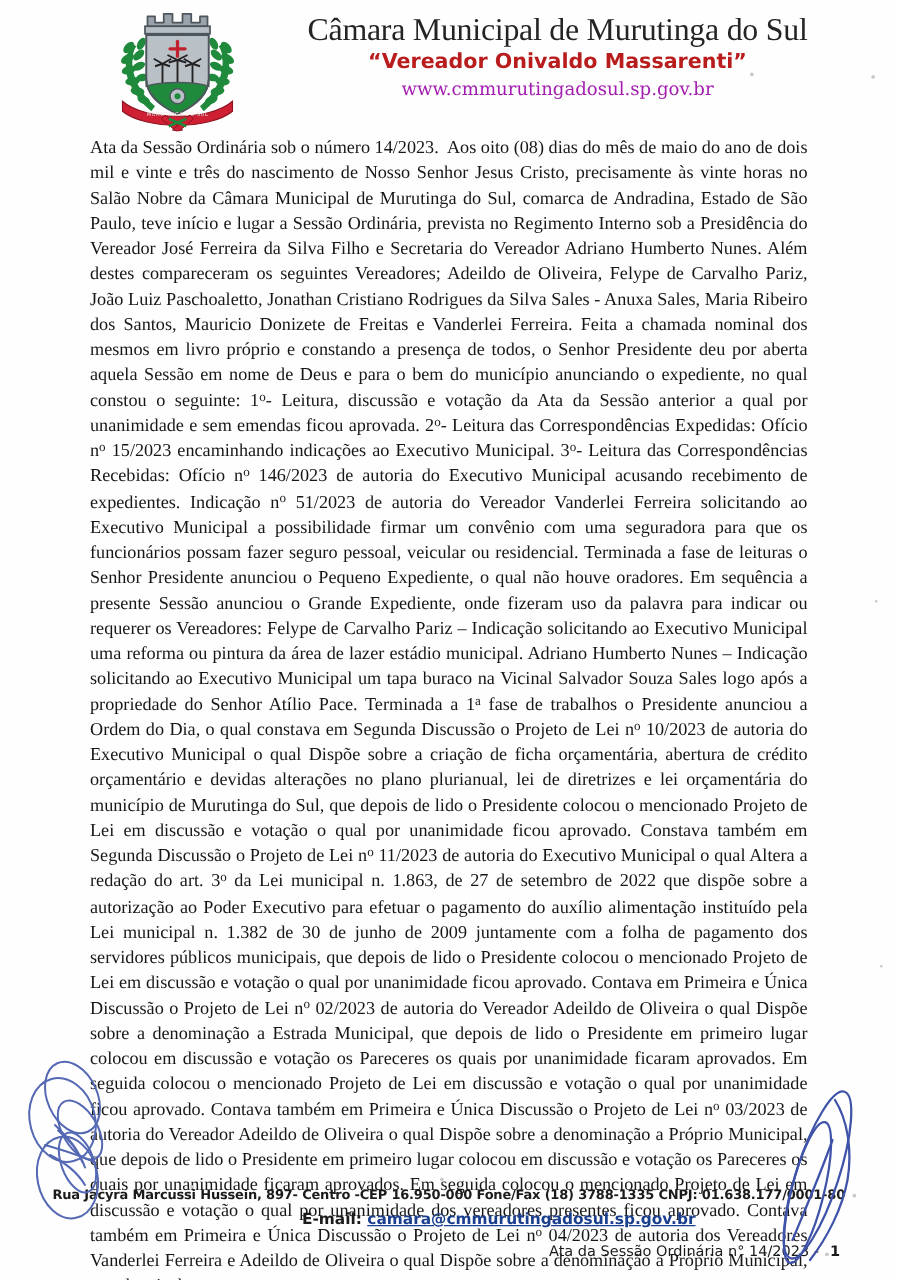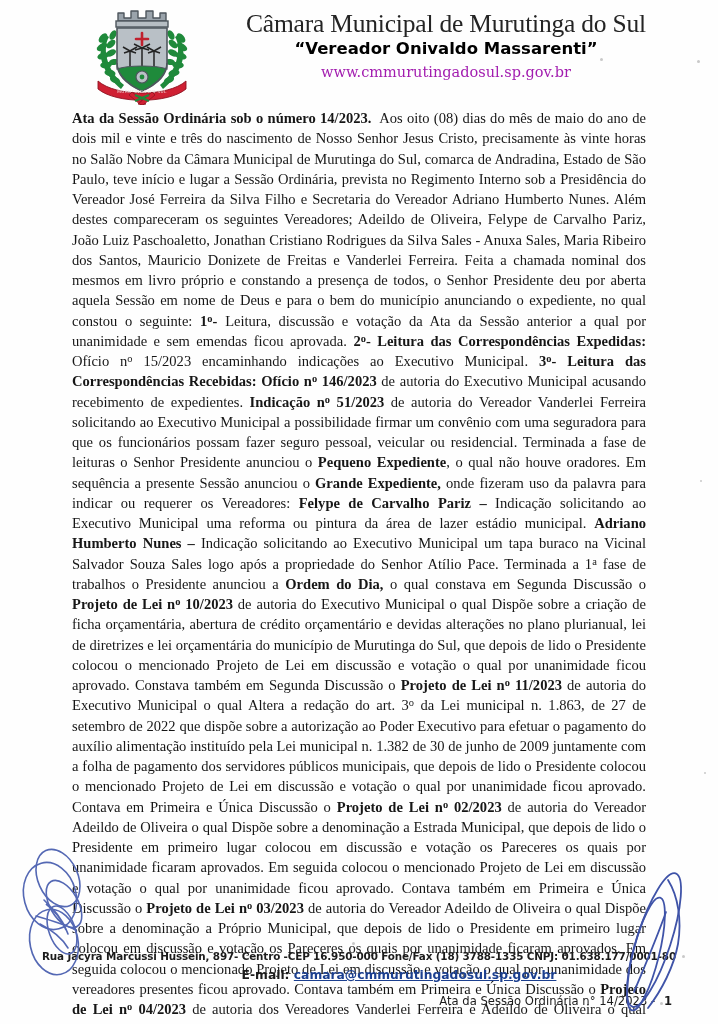--- a/index.html
+++ b/index.html
@@ -57,21 +57,21 @@
     letter-spacing: -0.2px;
     line-height: 1.08;
     color: #242424;
     white-space: nowrap;
   }
   .org-subtitle {
     font-family: "DejaVu Sans", "Liberation Sans", sans-serif;
     font-size: 16.5px;
     font-weight: 700;
     line-height: 1.15;
-    color: #000000;
+    color: #b91c1c;
     margin-top: 2px;
     white-space: nowrap;
   }
   .org-url {
     font-family: "DejaVu Serif", "Liberation Serif", serif;
     font-size: 14.5px;
     font-weight: 400;
     color: #a21caf;
     margin-top: 5px;
     white-space: nowrap;
@@ -83,21 +83,21 @@
     left: 72px;
     top: 108px;
     width: 574px;
     font-size: 14.55px;
     line-height: 20.25px;
     text-align: justify;
     text-justify: inter-word;
     color: #161616;
     hyphens: none;
   }
-  .doc-body b { font-weight: 700; }
+  .doc-body b { font-weight: 400; }
   .doc-body sup {
     font-size: 0.72em;
     vertical-align: 0.42em;
     line-height: 0;
   }
 
   
   .footer {
     position: absolute;
     left: 0;

